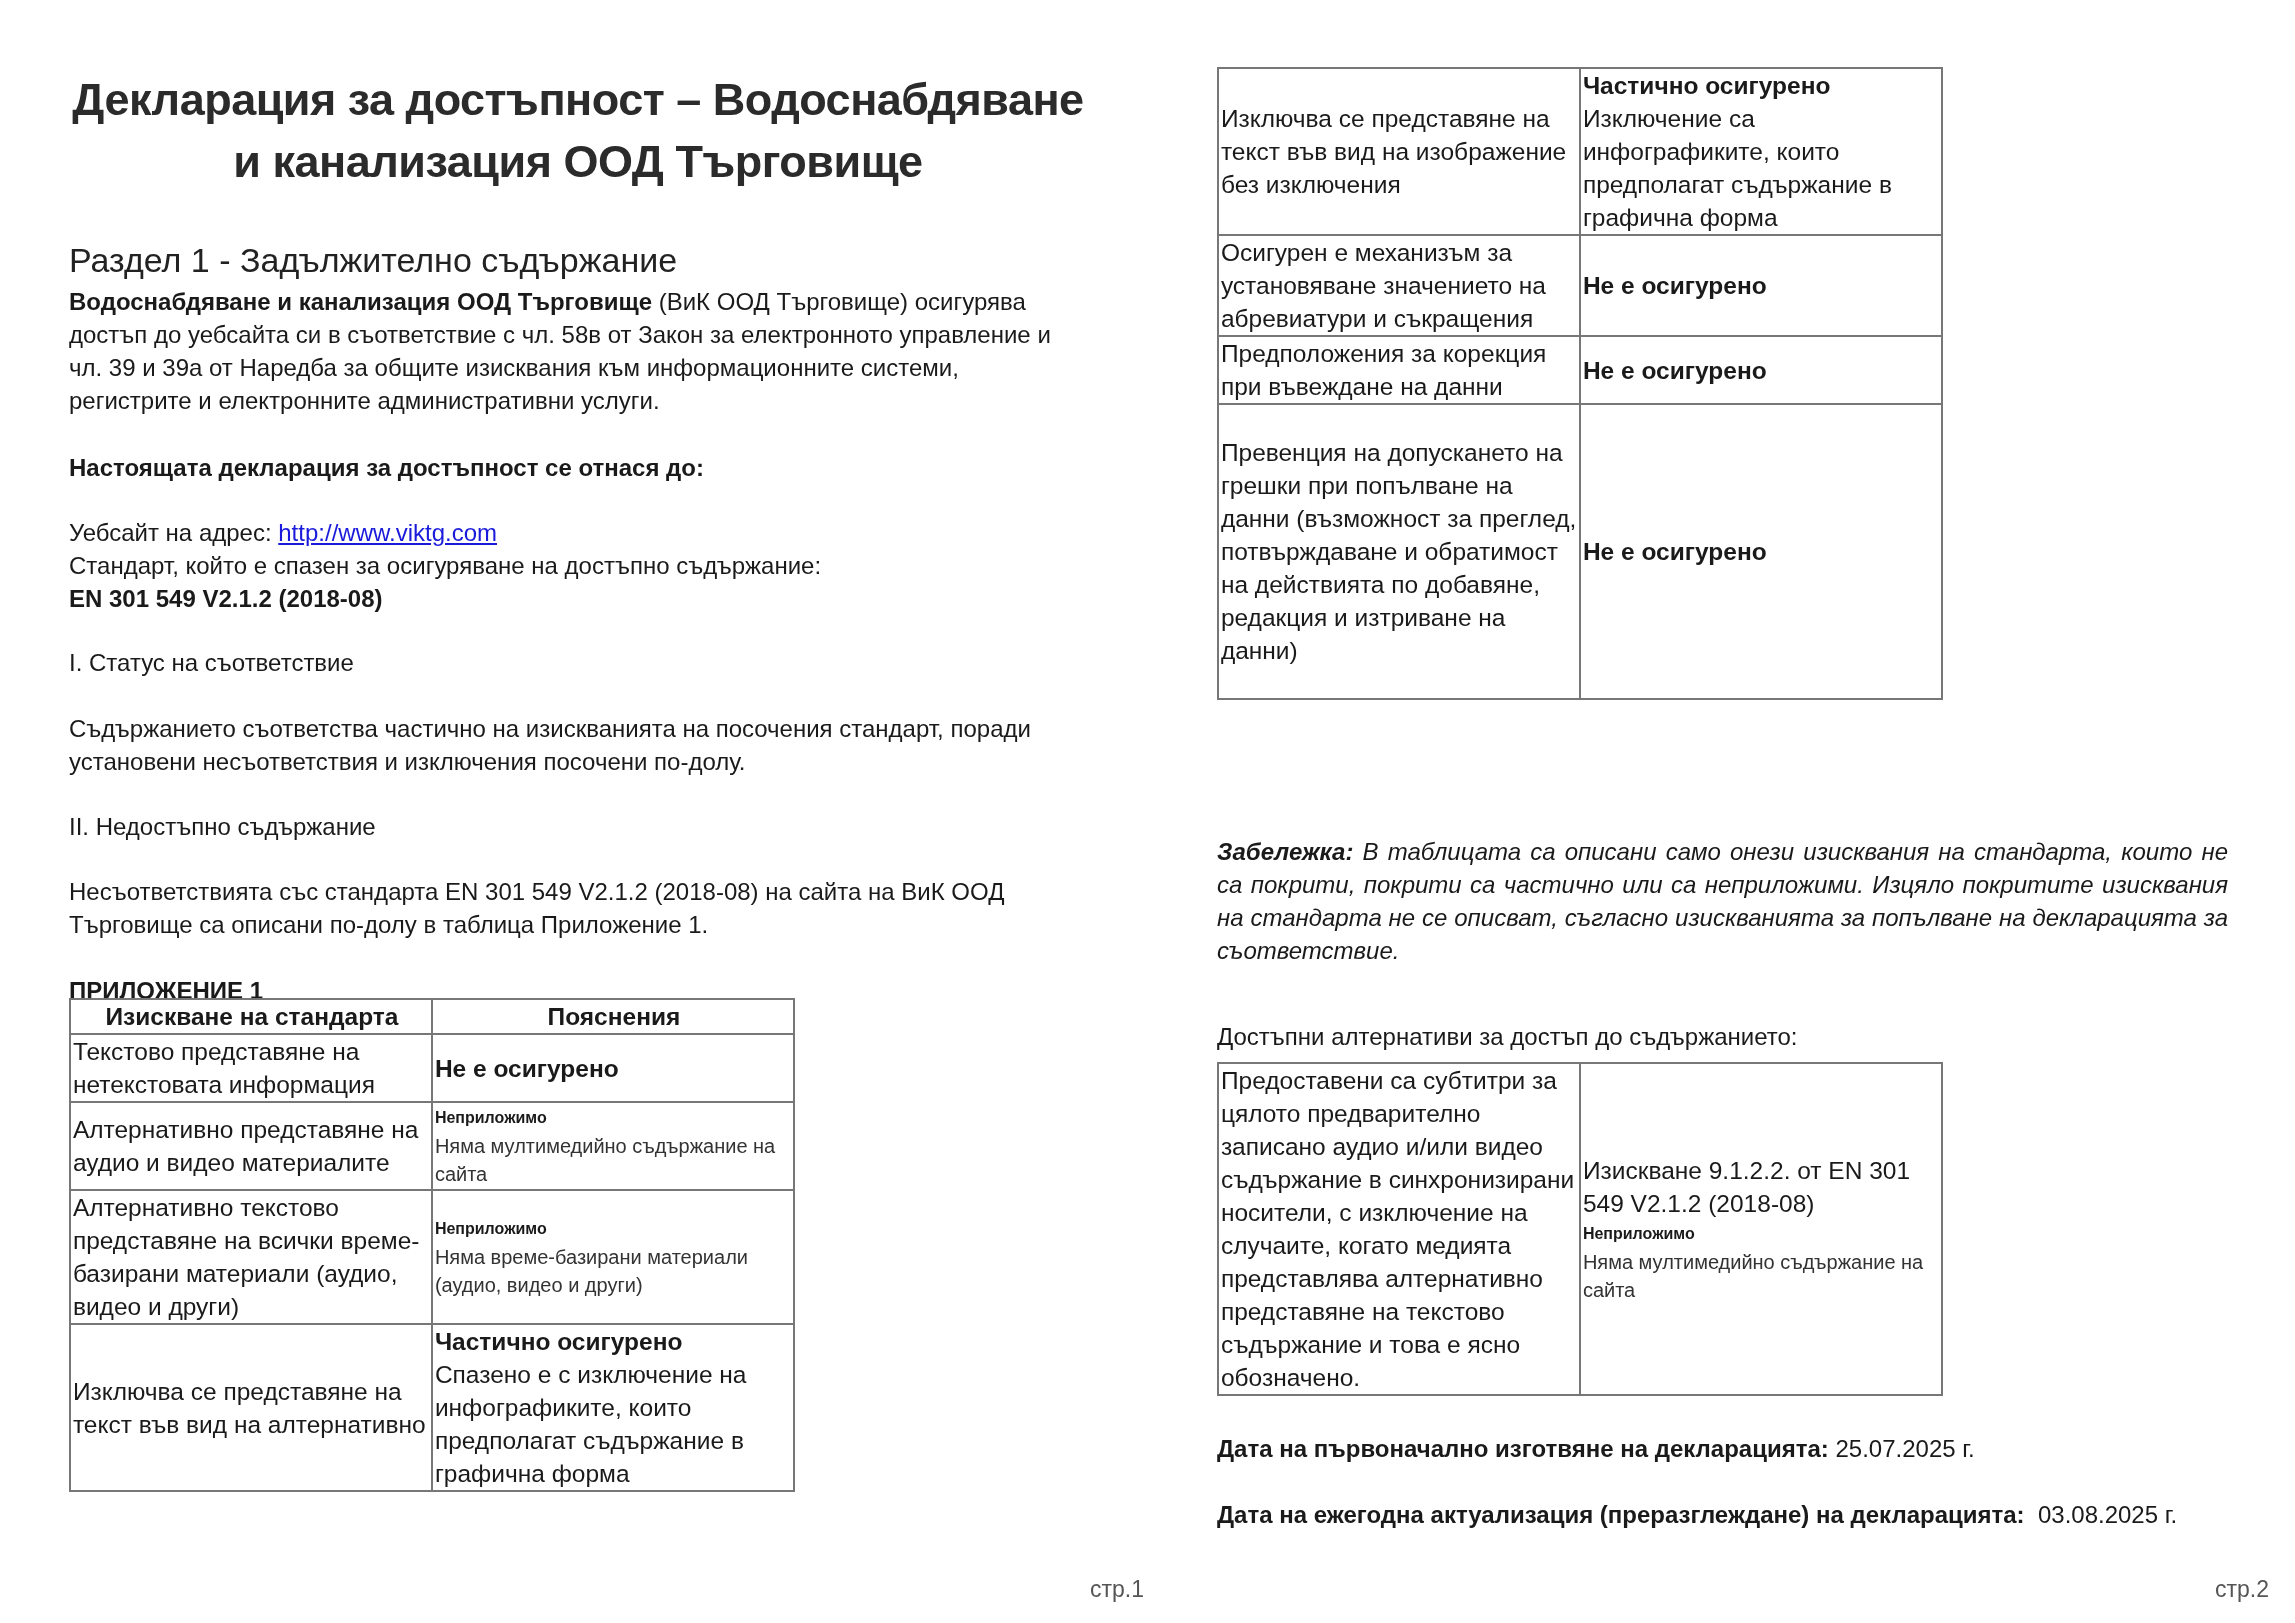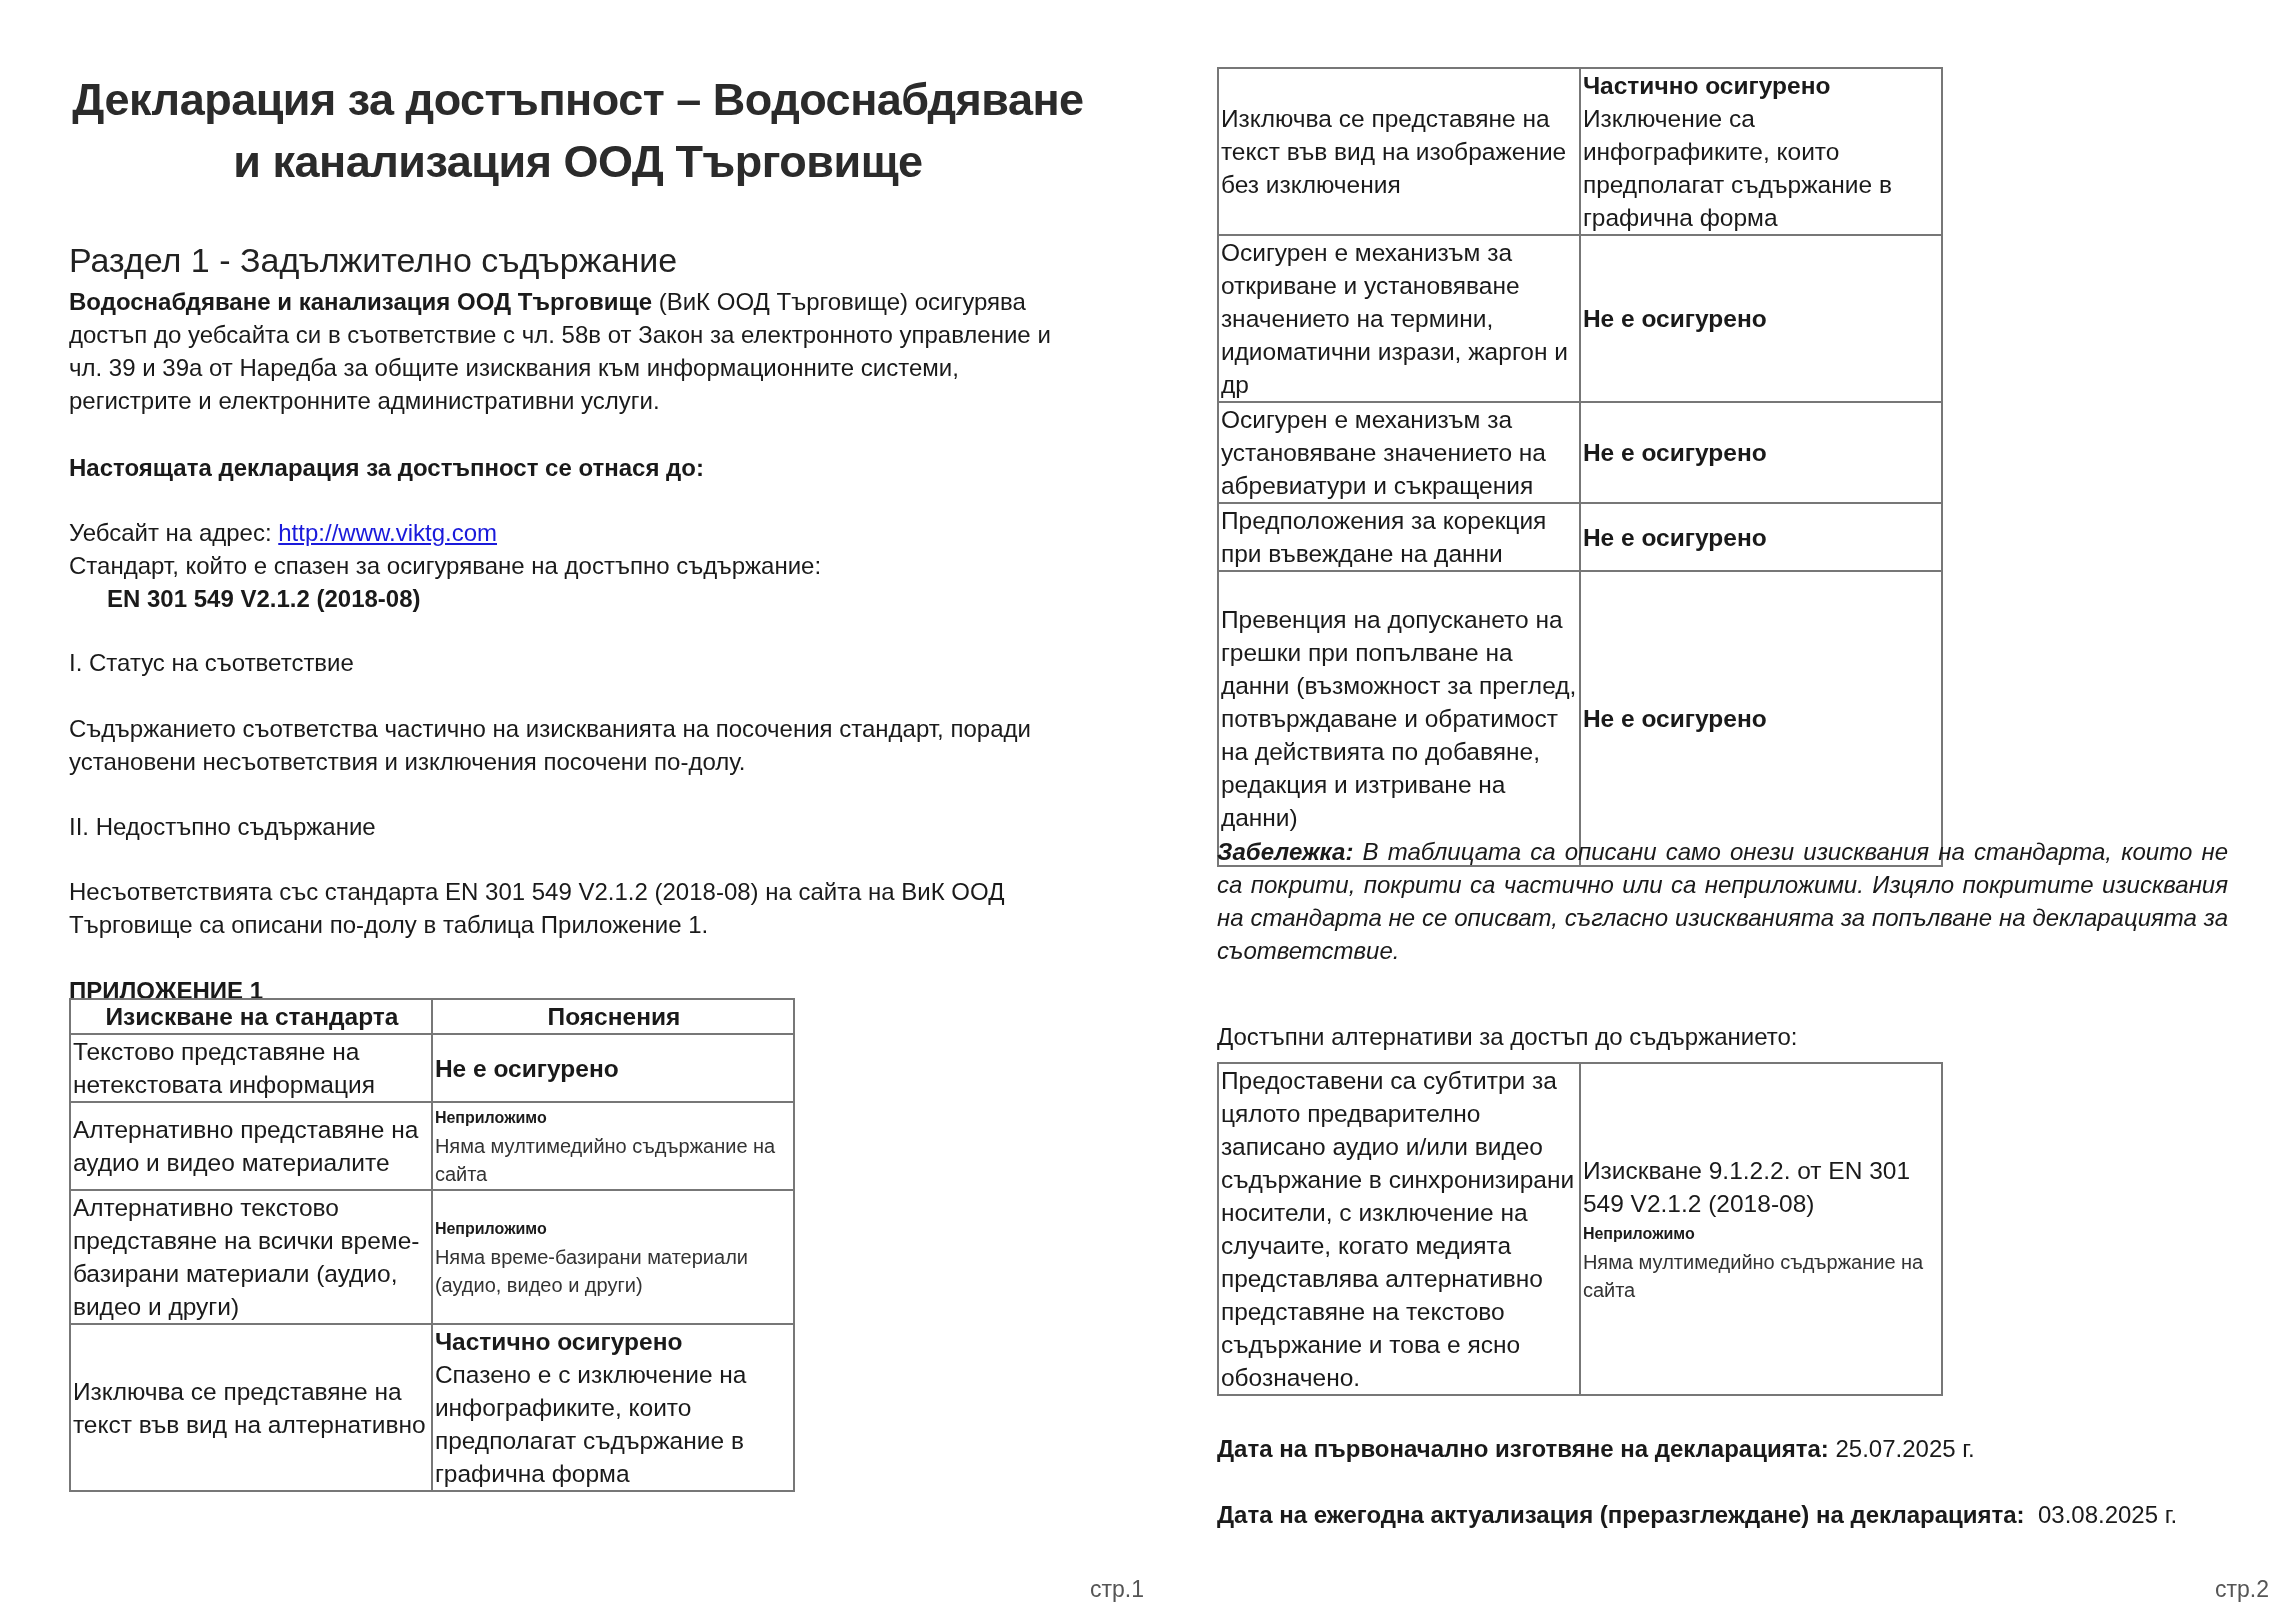--- a/index.html
+++ b/index.html
@@ -37,21 +37,21 @@
   <div class="p" style="top:285px;">
     <span class="b">Водоснабдяване и канализация ООД Търговище</span><span> (ВиК ООД Търговище) осигурява достъп до уебсайта си в съответствие с чл. 58в от Закон за електронното управление и чл. 39 и 39а от Наредба за общите изисквания към информационните системи, регистрите и електронните административни услуги.</span>
   </div>
 
   <div class="p b" style="top:451px;">Настоящата декларация за достъпност се отнася до:</div>
 
   <div class="p" style="top:516px;">
     <span>Уебсайт на адрес: </span><span class="link">http://www.viktg.com</span>
   </div>
   <div class="p" style="top:549px;">Стандарт, който е спазен за осигуряване на достъпно съдържание:</div>
-  <div class="p b" style="top:582px;margin-left:38px;">EN 301 549 V2.1.2 (2018-08)</div>
+  <div class="p b" style="top:582px;">EN 301 549 V2.1.2 (2018-08)</div>
 
   <div class="p" style="top:646px;">I. Статус на съответствие</div>
   <div class="p" style="top:712px;">Съдържанието съответства частично на изискванията на посочения стандарт, поради установени несъответствия и изключения посочени по-долу.</div>
 
   <div class="p" style="top:810px;">II. Недостъпно съдържание</div>
   <div class="p" style="top:875px;">Несъответствията със стандарта EN 301 549 V2.1.2 (2018-08) на сайта на ВиК ООД Търговище са описани по-долу в таблица Приложение 1.</div>
 
   <div class="p b" style="top:974px;">ПРИЛОЖЕНИЕ 1</div>
 
   <table class="req" style="left:69px; top:998px; width:724px;">
@@ -102,24 +102,20 @@
         <col style="width:362px">
       </colgroup>
     <tbody>
         <tr style="height:167px;">
       <td>Изключва се представяне на текст във вид на изображение без изключения</td>
       <td>
         <div class="b">Частично осигурено</div>
         <div>Изключение са инфографиките, които предполагат съдържание в графична форма</div>
       </td>
     </tr>
-    <tr style="height:167px;">
-      <td>Осигурен е механизъм за откриване и установяване значението на термини, идиоматични изрази, жаргон и др</td>
-      <td><span class="b">Не е осигурено</span></td>
-    </tr>
     <tr style="height:101px;">
       <td>Осигурен е механизъм за установяване значението на абревиатури и съкращения</td>
       <td><span class="b">Не е осигурено</span></td>
     </tr>
     <tr style="height:67px;">
       <td>Предположения за корекция при въвеждане на данни</td>
       <td><span class="b">Не е осигурено</span></td>
     </tr>
     <tr style="height:295px;">
       <td>Превенция на допускането на грешки при попълване на данни (възможност за преглед, потвърждаване и обратимост на действията по добавяне, редакция и изтриване на данни)</td>

